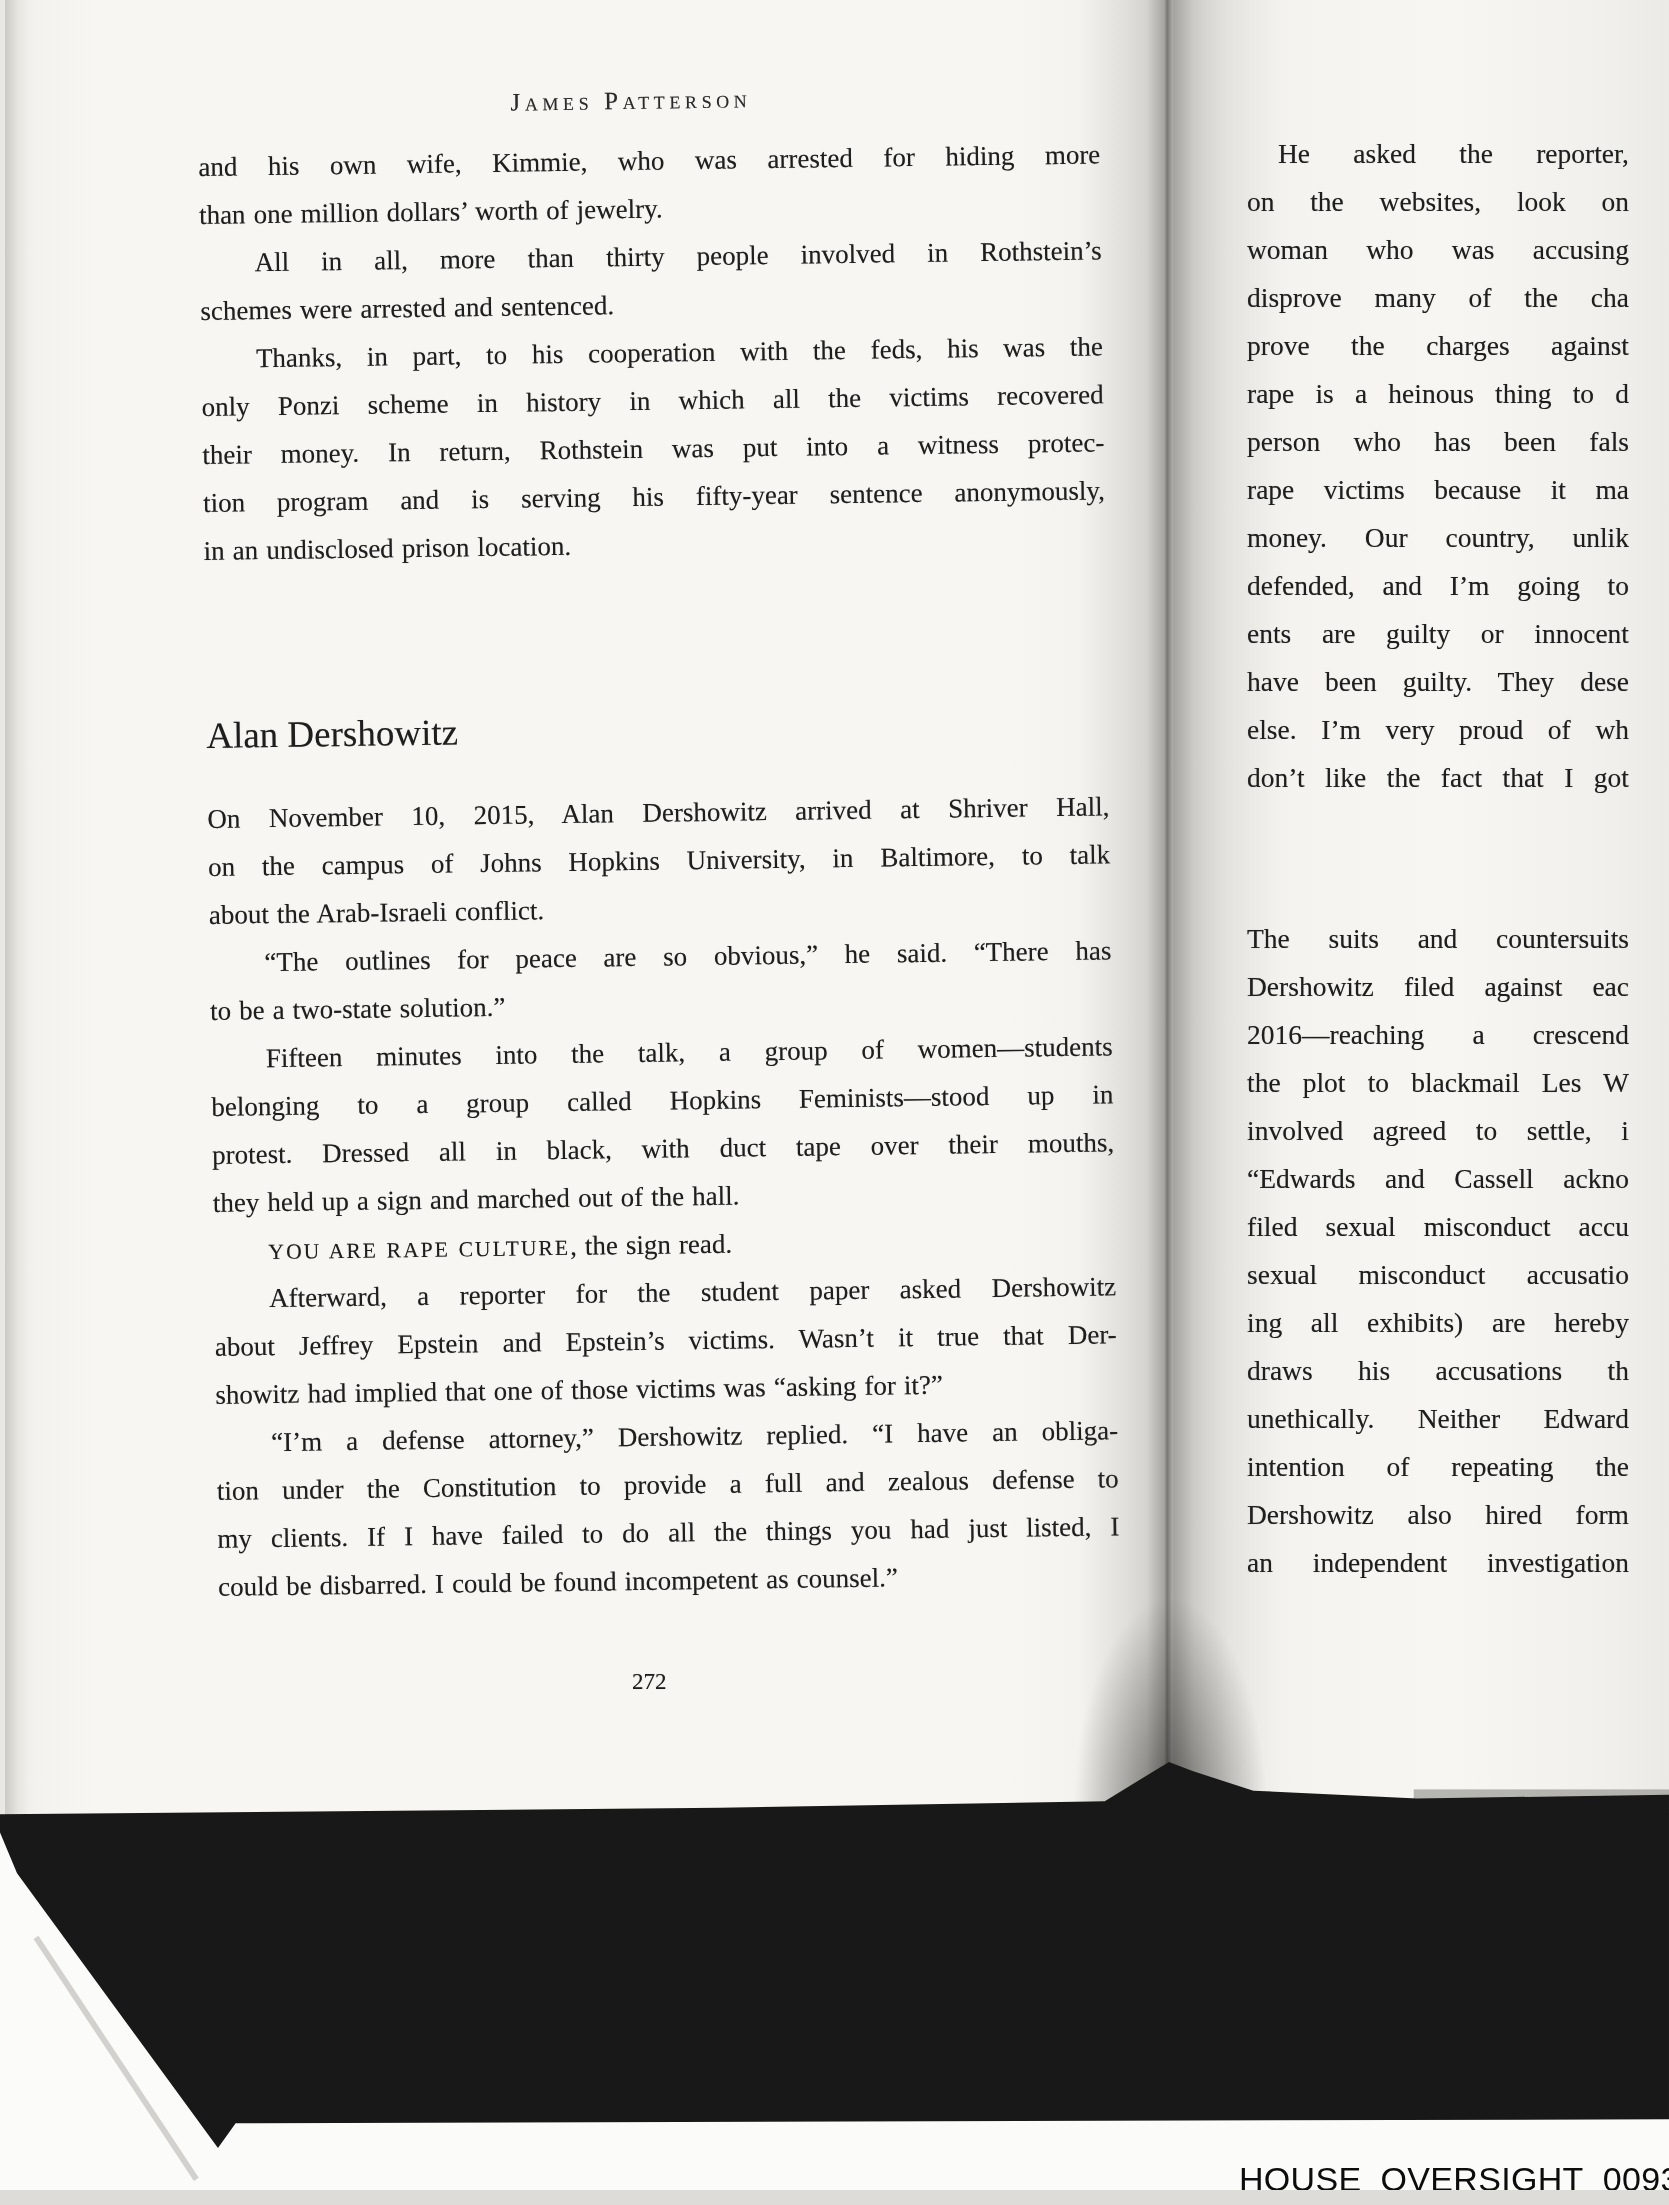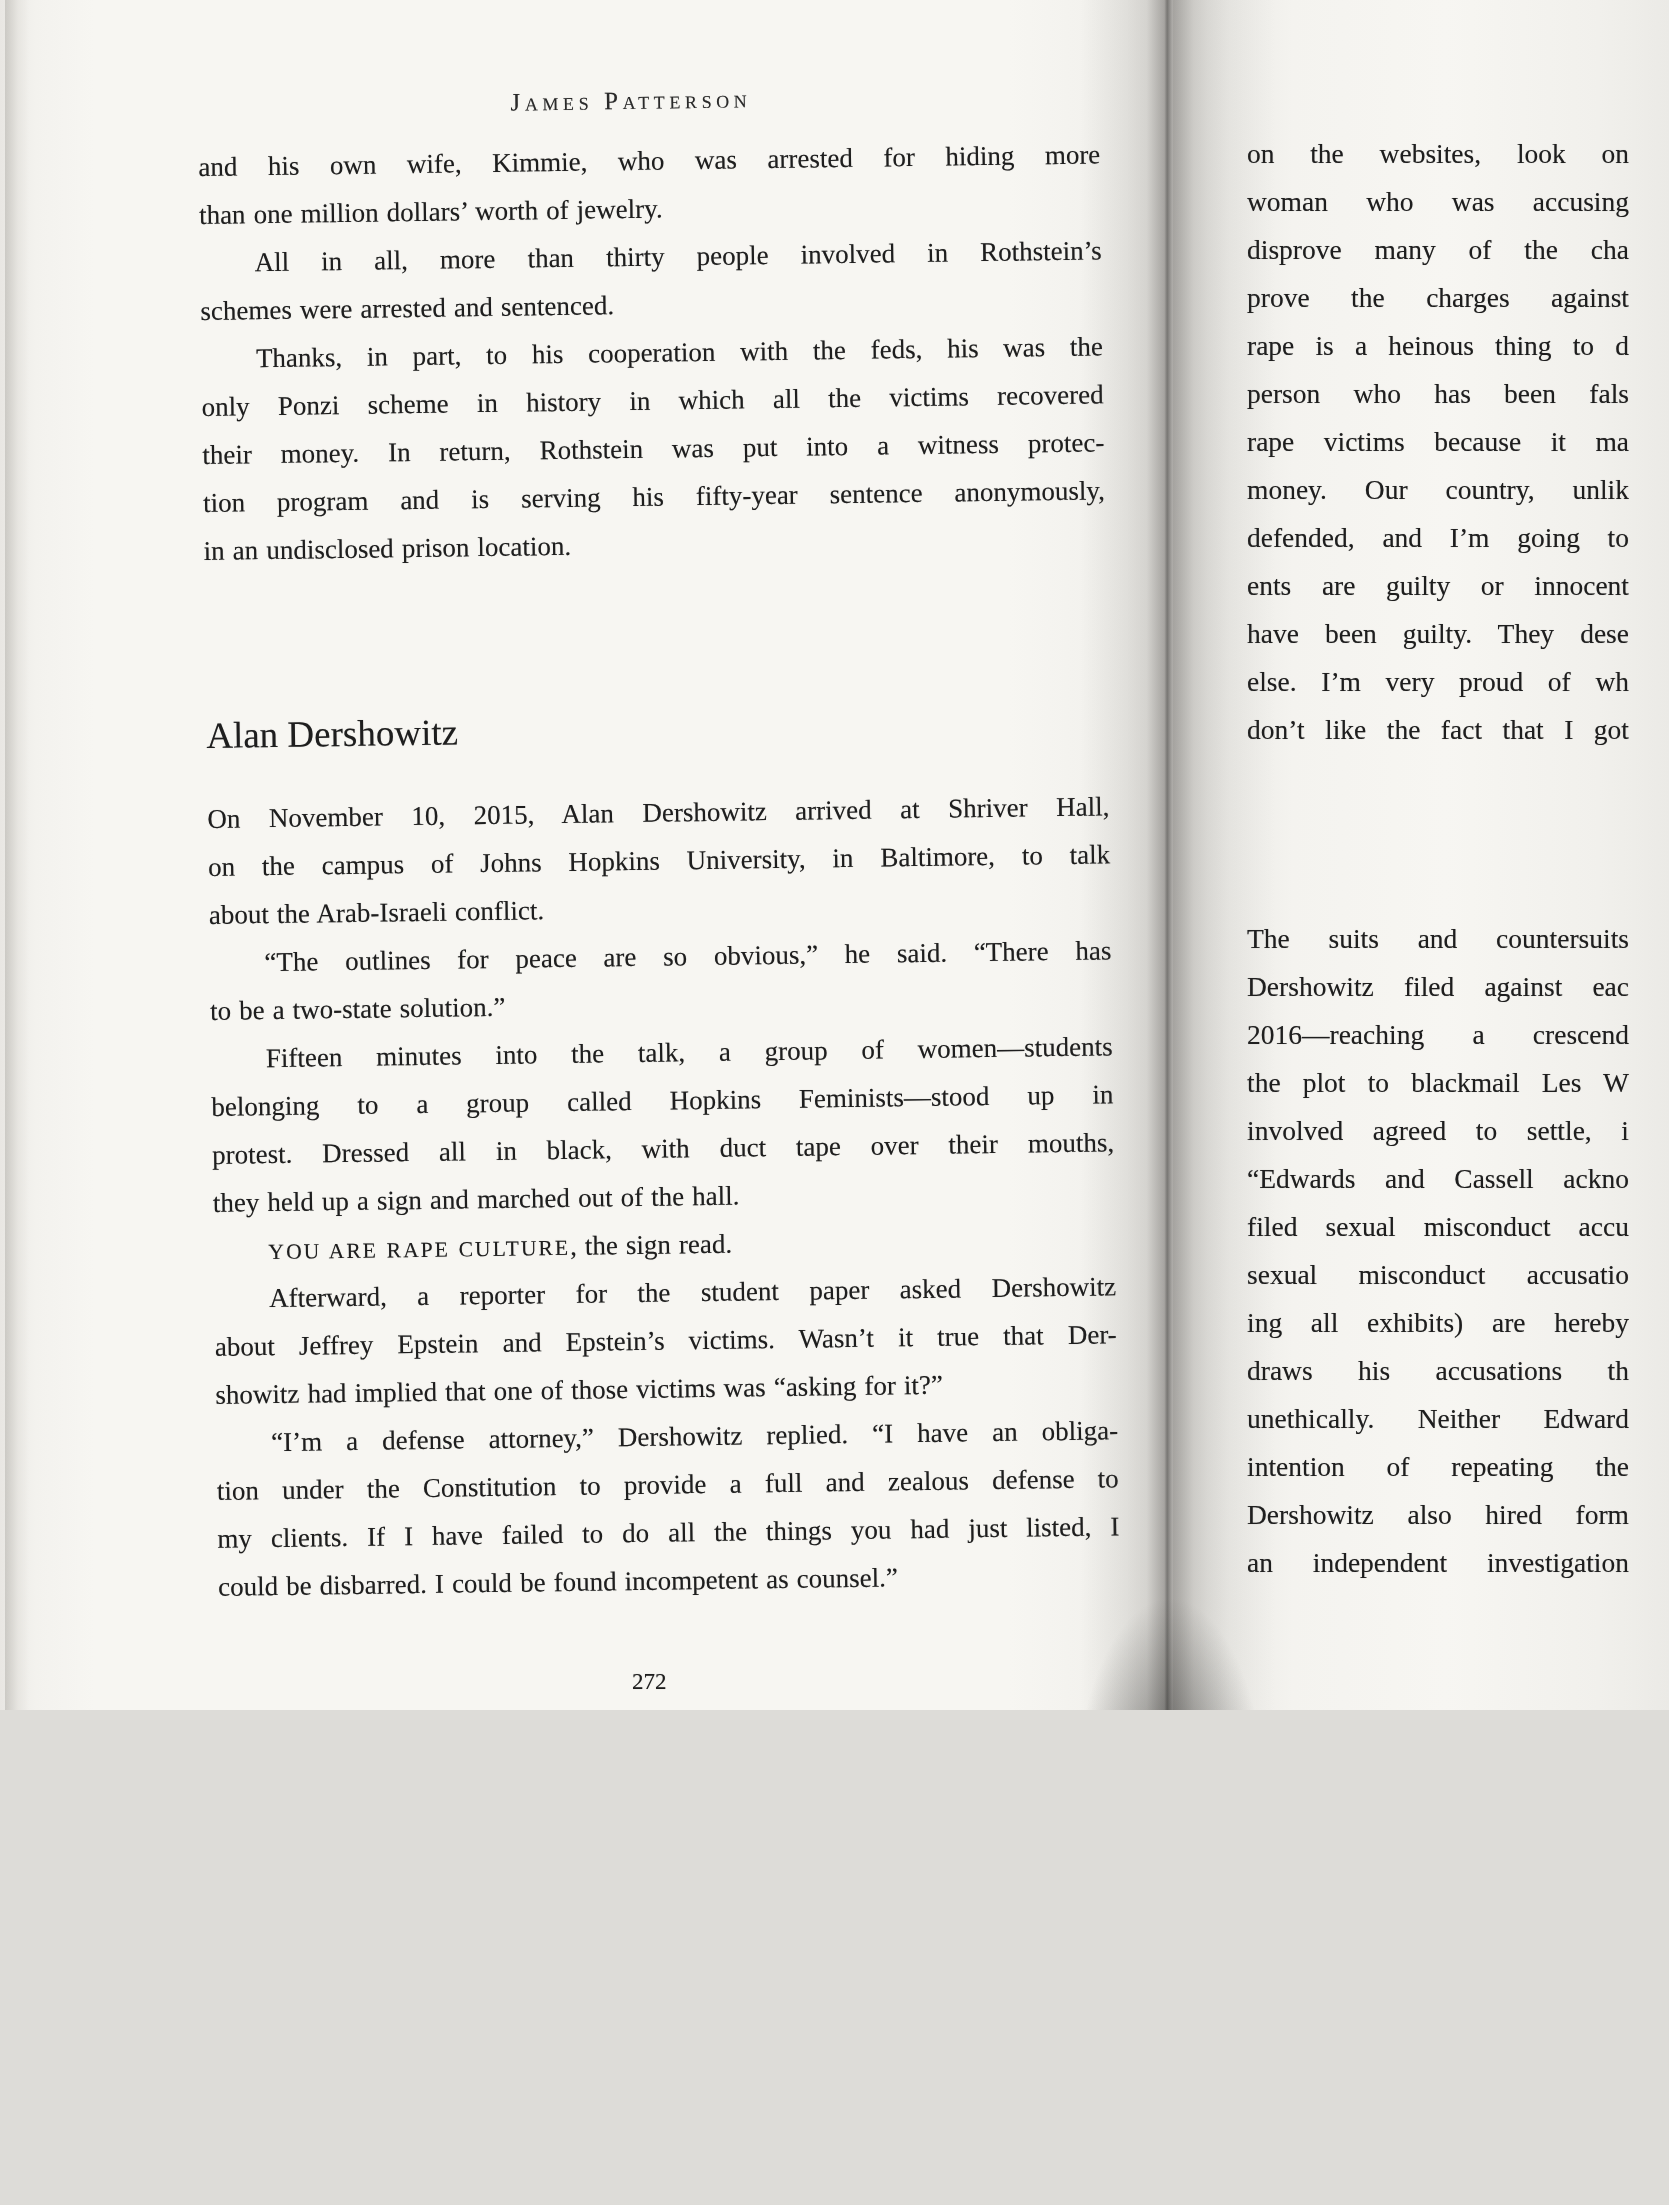--- a/index.html
+++ b/index.html
@@ -1,17 +1,17 @@
 <!DOCTYPE html>
 <html style="font-size:10.5px"><head>
 <meta charset="utf-8">
 <style>
   html,body{margin:0;padding:0;background:#dddcd8;}
   #shot{
-    position:relative;width:1669px;height:1710px;overflow:hidden;
+    position:relative;width:1669px;height:2190px;overflow:hidden;
     background:#fbfbf9;
     font-family:"Liberation Serif",serif;color:#1e1e1e;
   }
   .page{position:absolute;top:0;height:1817px;overflow:hidden;}
   .page.left{
     left:0;width:1173px;
     background:linear-gradient(90deg,#e9e7e3 0%,#f3f2ee 3%,#f7f6f2 8%,#f7f6f2 86%,#f1f0ec 96%,#e6e4e0 100%);
   }
   .page.right{
     left:1173px;width:496px;
@@ -116,20 +116,21 @@
           <div class="line">my clients. If I have failed to do all the things you had just listed, I</div>
           <div class="line end">could be disbarred. I could be found incompetent as counsel.”</div>
         </div>
     </div>
     <div class="pagenum">272</div>
   </div>
 
   <div class="page right">
     <div class="rtext">
       <div class="lines rp para1">
+          <div class="line indent">He asked the reporter,</div>
           <div class="line">on the websites, look on</div>
           <div class="line">woman who was accusing</div>
           <div class="line">disprove many of the cha</div>
           <div class="line">prove the charges against</div>
           <div class="line">rape is a heinous thing to d</div>
           <div class="line">person who has been fals</div>
           <div class="line">rape victims because it ma</div>
           <div class="line">money. Our country, unlik</div>
           <div class="line">defended, and I’m going to</div>
           <div class="line">ents are guilty or innocent</div>

